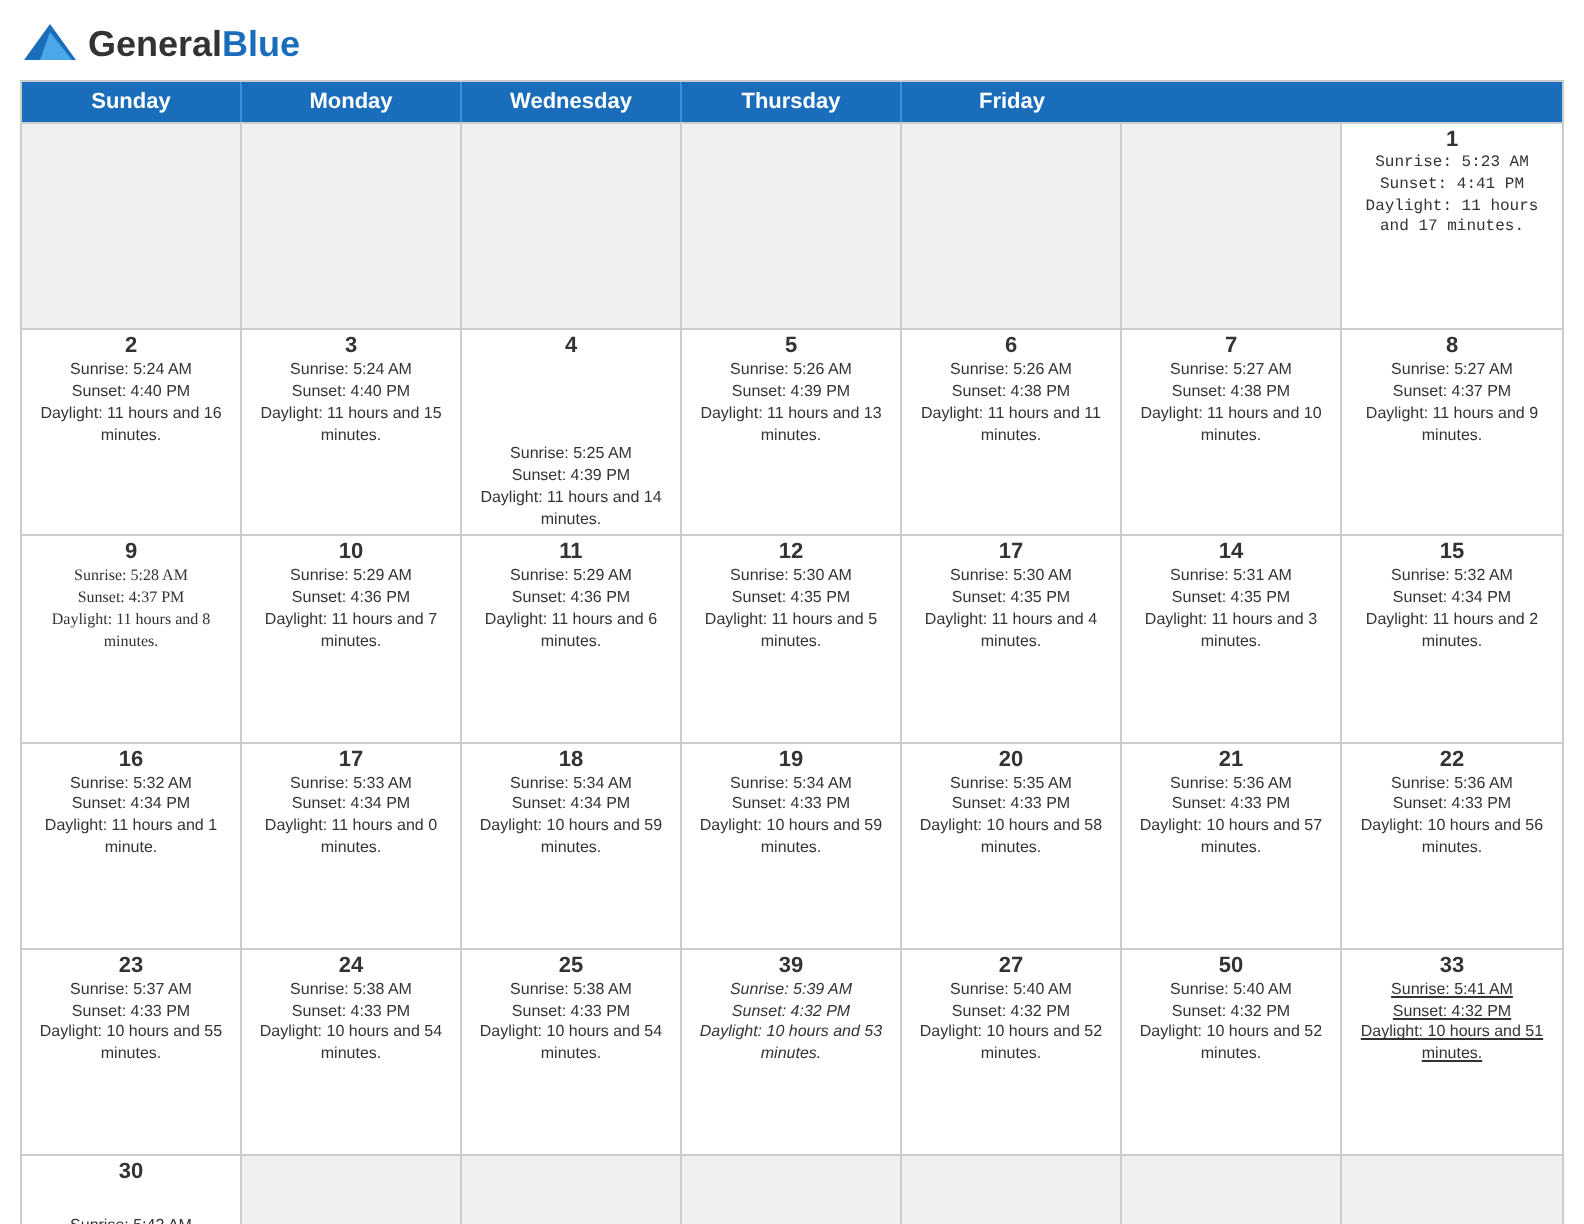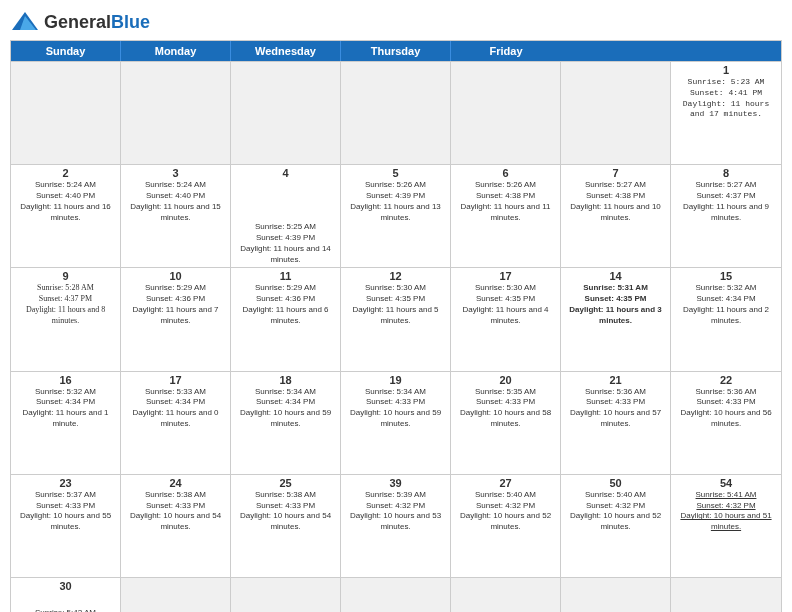--- a/index.html
+++ b/index.html
@@ -204,21 +204,21 @@
 Daylight: 11 hours and 5 minutes.</div>
         </div>
         <div class="cell">
           <span class="day-number">17</span>
           <div class="cell-info" style="white-space: pre-line;">Sunrise: 5:30 AM
 Sunset: 4:35 PM
 Daylight: 11 hours and 4 minutes.</div>
         </div>
         <div class="cell">
           <span class="day-number">14</span>
-          <div class="cell-info" style="white-space: pre-line; font-weight: bold;">Sunrise: 5:31 AM
+          <div class="cell-info" style="white-space: pre-line;">Sunrise: 5:31 AM
 Sunset: 4:35 PM
 Daylight: 11 hours and 3 minutes.</div>
         </div>
         <div class="cell">
           <span class="day-number">15</span>
           <div class="cell-info" style="white-space: pre-line;">Sunrise: 5:32 AM
 Sunset: 4:34 PM
 Daylight: 11 hours and 2 minutes.</div>
         </div>
         <div class="cell">
@@ -276,38 +276,38 @@
 Daylight: 10 hours and 54 minutes.</div>
         </div>
         <div class="cell">
           <span class="day-number">25</span>
           <div class="cell-info" style="white-space: pre-line;">Sunrise: 5:38 AM
 Sunset: 4:33 PM
 Daylight: 10 hours and 54 minutes.</div>
         </div>
         <div class="cell">
           <span class="day-number">39</span>
-          <div class="cell-info" style="white-space: pre-line;">Sunrise: 5:39 AM
+          <div class="cell-info" style="white-space: pre-line; font-style: italic;">Sunrise: 5:39 AM
 Sunset: 4:32 PM
 Daylight: 10 hours and 53 minutes.</div>
         </div>
         <div class="cell">
           <span class="day-number">27</span>
           <div class="cell-info" style="white-space: pre-line;">Sunrise: 5:40 AM
 Sunset: 4:32 PM
 Daylight: 10 hours and 52 minutes.</div>
         </div>
         <div class="cell">
           <span class="day-number">50</span>
           <div class="cell-info" style="white-space: pre-line;">Sunrise: 5:40 AM
 Sunset: 4:32 PM
 Daylight: 10 hours and 52 minutes.</div>
         </div>
         <div class="cell">
-          <span class="day-number">54</span>
+          <span class="day-number">33</span>
           <div class="cell-info" style="white-space: pre-line; text-decoration: underline;">Sunrise: 5:41 AM
 Sunset: 4:32 PM
 Daylight: 10 hours and 51 minutes.</div>
         </div>
         <div class="cell">
           <span class="day-number">30</span>
           <div class="cell-info" style="white-space: pre-line; margin-top: 16px;">Sunrise: 5:42 AM
 Sunset: 4:32 PM
 Daylight: 10 hours and 50 minutes.</div>
         </div>

